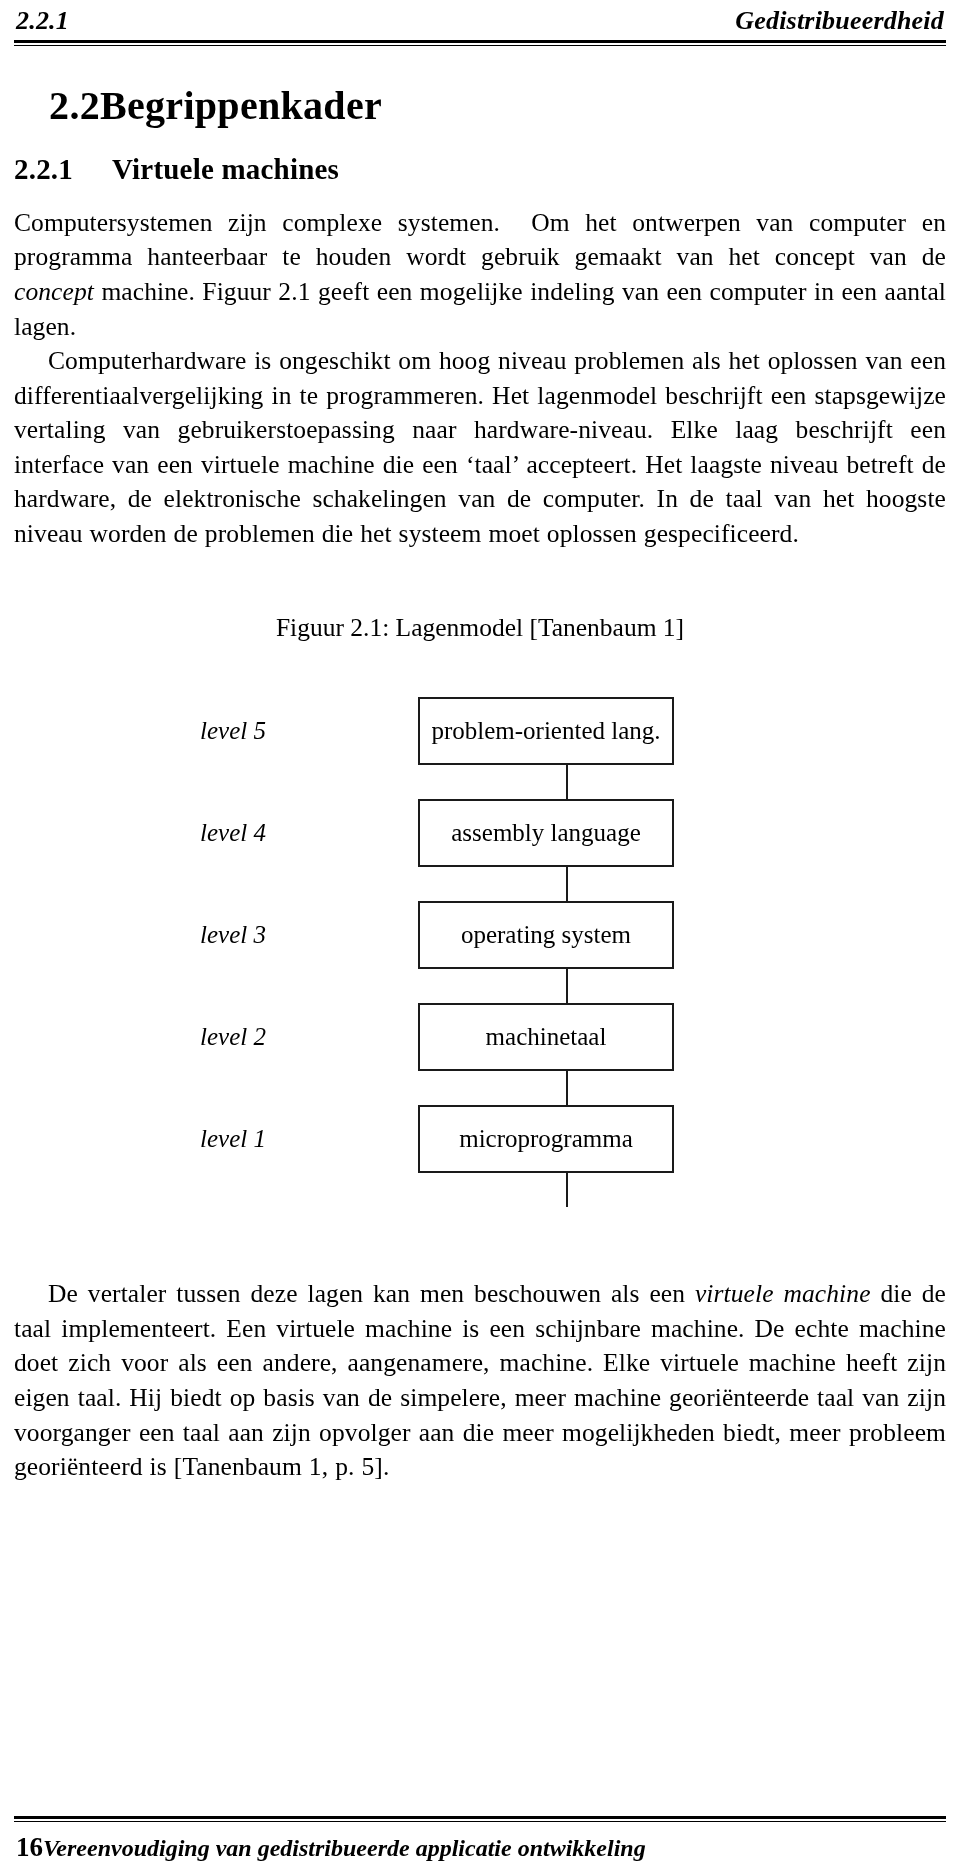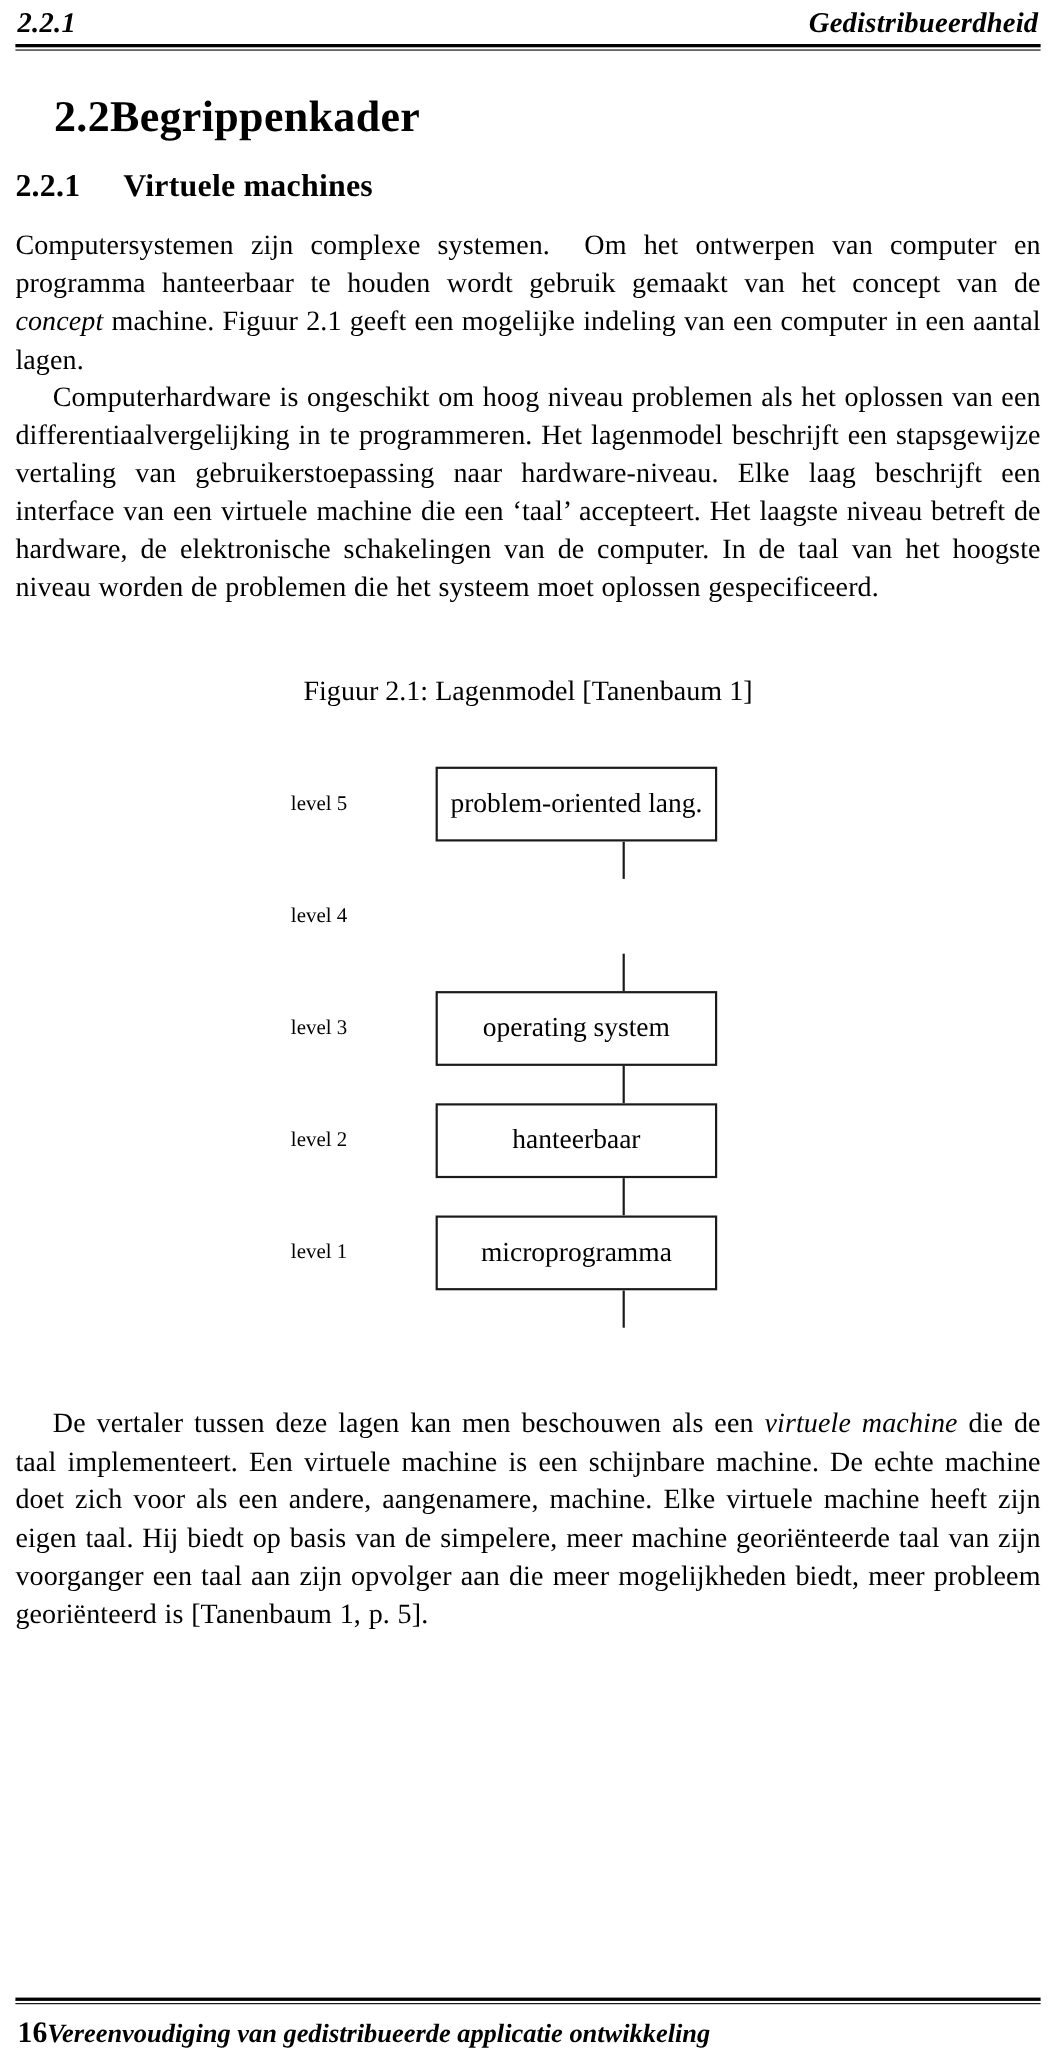--- a/index.html
+++ b/index.html
@@ -104,27 +104,28 @@
     left: 0;
     width: 100%;
     height: 68px;
     display: flex;
     align-items: center;
   }
   .layer-label {
     position: absolute;
     left: 186px;
     width: 180px;
-    text-align: center;
-    font-size: 19px;
+    text-align: left;
+    font-size: 25px;
     line-height: 68px;
+    font-style: italic;
   }
   .layer-box {
     position: absolute;
-    left: 382px;
+    left: 404px;
     width: 256px;
     height: 68px;
     border: 2px solid #1a1a1a;
     box-sizing: border-box;
     display: flex;
     align-items: center;
     justify-content: center;
     font-size: 25px;
     background: #ffffff;
     z-index: 2;
@@ -197,30 +198,31 @@
       <div class="connector" style="top:374px;height:34px;"></div>
       <div class="connector" style="top:476px;height:34px;"></div>
 
       <div class="layer-row" style="top:0px;">
         <span class="layer-label">level 5</span>
         <span class="layer-box">problem-oriented lang.</span>
       </div>
 
       <div class="layer-row" style="top:102px;">
         <span class="layer-label">level 4</span>
+        <span class="layer-box">assembly language</span>
       </div>
 
       <div class="layer-row" style="top:204px;">
         <span class="layer-label">level 3</span>
         <span class="layer-box">operating system</span>
       </div>
 
       <div class="layer-row" style="top:306px;">
         <span class="layer-label">level 2</span>
-        <span class="layer-box">hanteerbaar</span>
+        <span class="layer-box">machinetaal</span>
       </div>
 
       <div class="layer-row" style="top:408px;">
         <span class="layer-label">level 1</span>
         <span class="layer-box">microprogramma</span>
       </div>
 
 
     </div>
   </div>

